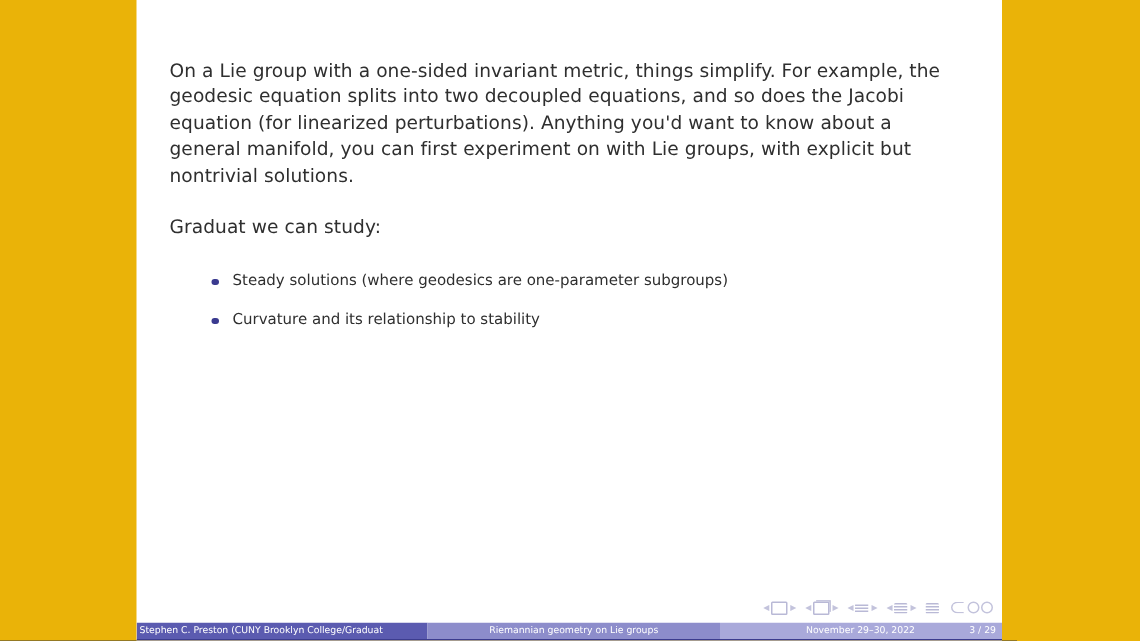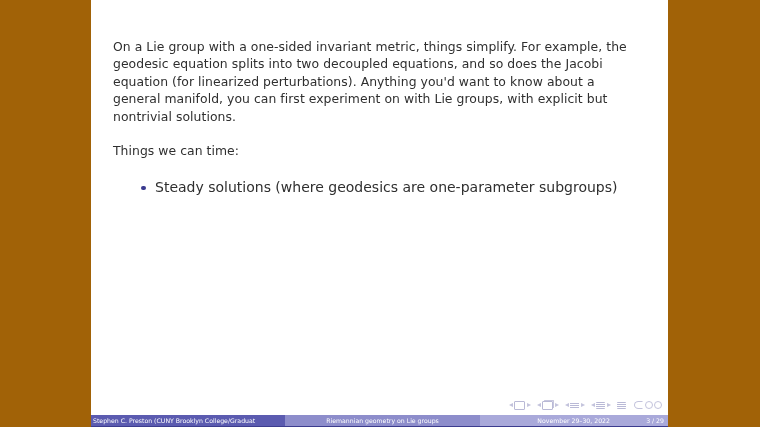--- a/index.html
+++ b/index.html
@@ -12,21 +12,21 @@
     width: 760px;
     height: 427px;
     overflow: hidden;
     font-family: "DejaVu Sans", sans-serif;
   }
 
   #screen {
     position: relative;
     width: 760px;
     height: 427px;
-    background: #a16207;
+    background: #eab308;
   }
 
   
   #slide {
     position: absolute;
     left: 91px;
     top: 0px;
     width: 577px;
     height: 427px;
     background: #ffffff;
@@ -66,21 +66,21 @@
     padding: 0;
     margin-top: 20px;
     margin-left: 28px;
     width: 508px;
   }
 
   #study-list li {
     position: relative;
     padding-left: 14px;
     margin-bottom: 8px;
-    font-size: 14px;
+    font-size: 10px;
     line-height: 17.6px;
     color: #2f2f2f;
   }
 
   #study-list li:last-child { margin-bottom: 0; }
 
   .bullet-dot {
     position: absolute;
     left: 0px;
     top: 6.5px;
@@ -215,26 +215,30 @@
 <body>
 
 <div id="screen">
 
   <div id="slide">
 
     <div id="slide-body">
 
       <p class="para" id="intro-paragraph">On a Lie group with a one-sided invariant metric, things simplify.  For example, the geodesic equation splits into two decoupled equations, and so does the Jacobi equation (for linearized perturbations).  Anything you'd want to know about a general manifold, you can first experiment on with Lie groups, with explicit but nontrivial solutions.</p>
 
-      <p class="para" id="study-lead">Things we can time:</p>
+      <p class="para" id="study-lead">Graduat we can study:</p>
 
       <ul id="study-list">
         <li>
           <span class="bullet-dot"></span>
           <span>Steady solutions (where geodesics are one-parameter subgroups)</span>
+        </li>
+        <li>
+          <span class="bullet-dot"></span>
+          <span>Curvature and its relationship to stability</span>
         </li>
       </ul>
 
     </div>
 
     <div id="nav-symbols">
 
       <span class="navgroup">
         <span class="arrow">◂</span>
         <span class="navglyph"></span>

